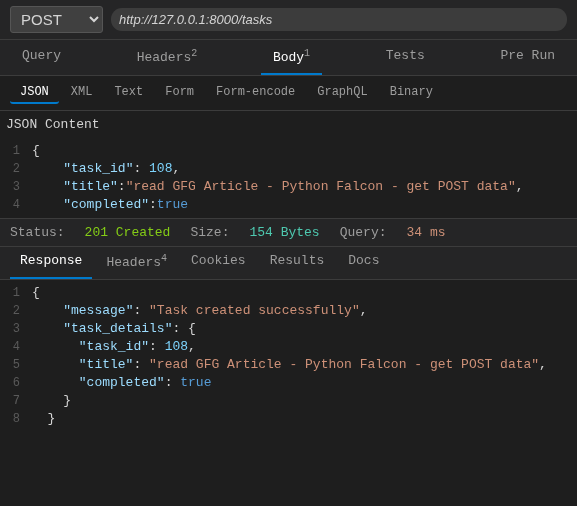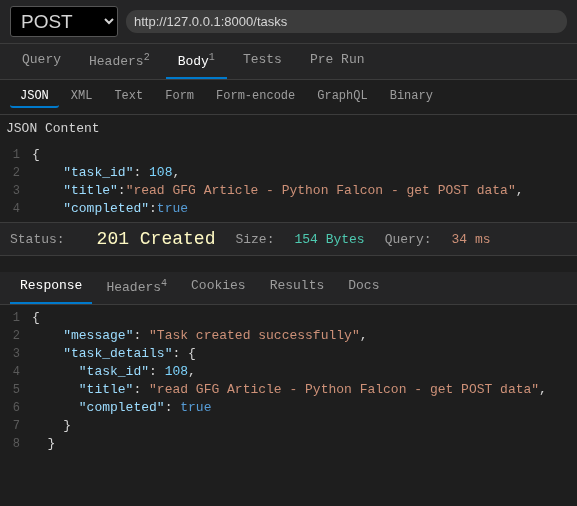--- a/index.html
+++ b/index.html
@@ -16,45 +16,47 @@
     
     .top-bar {
       display: flex;
       align-items: center;
       background: #252526;
       padding: 6px 10px;
       gap: 8px;
       border-bottom: 1px solid #3c3c3c;
     }
     .method-select {
-      background: #000000;
+      background: #404040;
       color: #d4d4d4;
       border: 1px solid #555;
       padding: 3px 6px;
       border-radius: 3px;
-      font-size: 19px;
+      font-size: 15px;
       cursor: pointer;
     }
     .url-input {
       flex: 1;
       background: #3c3c3c;
       color: #d4d4d4;
       border: none;
       padding: 4px 8px;
       border-radius: 11px;
       font-size: 13px;
+      font-style: italic;
     }
 
     
     .nav-tabs {
       display: flex;
       background: #252526;
       padding: 0 10px;
       border-bottom: 1px solid #3c3c3c;
       gap: 4px;
+      justify-content: space-between;
     }
     .nav-tab {
       padding: 8px 12px;
       color: #9d9d9d;
       cursor: pointer;
       font-size: 13px;
       border-bottom: 2px solid transparent;
       position: relative;
     }
     .nav-tab.active {
@@ -133,32 +135,31 @@
     .status-bar {
       background: #252526;
       padding: 6px 10px;
       display: flex;
       align-items: center;
       gap: 20px;
       border-top: 1px solid #3c3c3c;
       border-bottom: 1px solid #3c3c3c;
     }
     .status-label { color: #9d9d9d; font-size: 13px; }
-    .status-201 { color: #fef9c3; font-size: 18px; margin-left: 12px; }
+    .status-201 { color: #84cc16; font-size: 13px; }
     .status-size { color: #4ec9b0; font-size: 13px; }
     .status-time { color: #ce9178; font-size: 13px; }
 
     
     .resp-tabs {
       display: flex;
       background: #252526;
       padding: 0 10px;
       gap: 4px;
       border-bottom: 1px solid #3c3c3c;
-      margin-top: 16px;
     }
     .resp-tab {
       padding: 6px 10px;
       color: #9d9d9d;
       cursor: pointer;
       font-size: 13px;
       border-bottom: 2px solid transparent;
     }
     .resp-tab.active {
       color: #ffffff;

